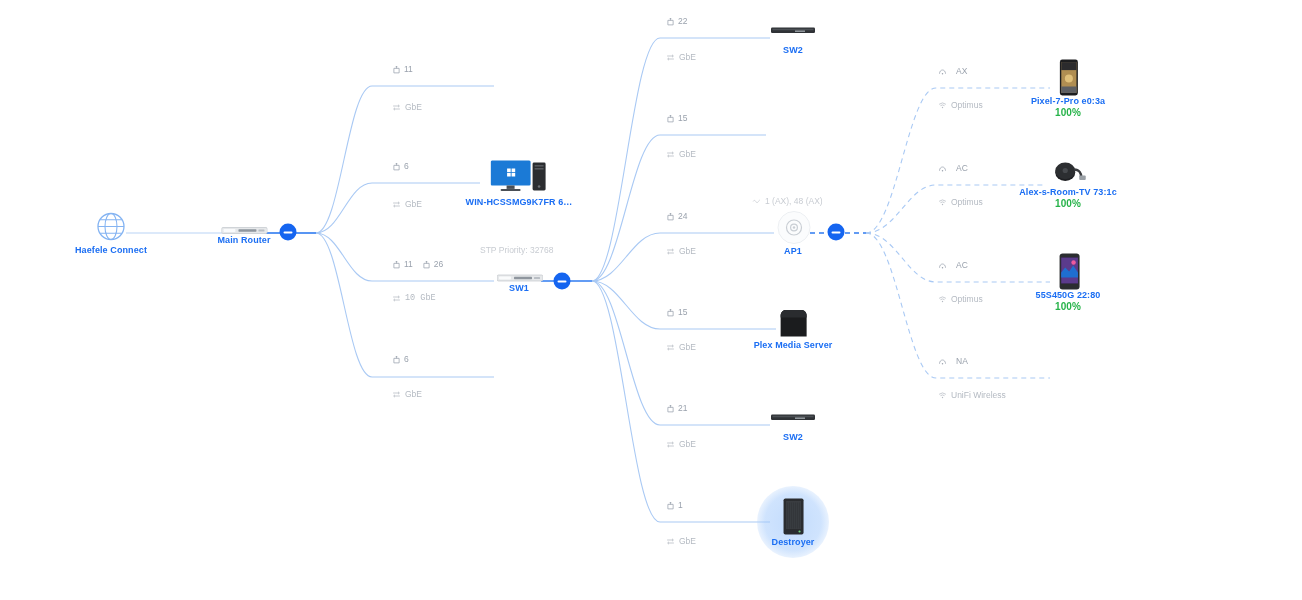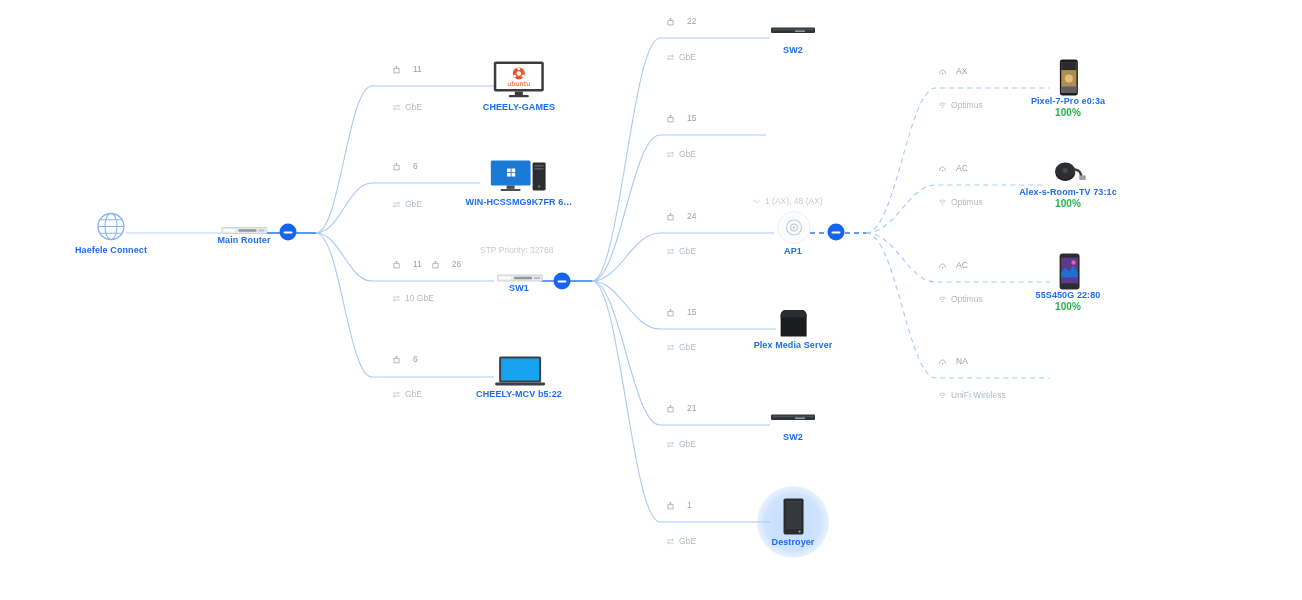--- a/index.html
+++ b/index.html
@@ -38,21 +38,21 @@
   
   .link-badges {
     position: absolute;
     font-size: 8.5px;
     color: #9aa2ad;
     white-space: nowrap;
     display: flex;
     align-items: center;
     gap: 9px;
   }
-  .badge { display: inline-flex; align-items: center; gap: 12px; }
+  .badge { display: inline-flex; align-items: center; gap: 3px; }
   .badge svg { display: block; }
   .link-speed {
     position: absolute;
     font-size: 8.5px;
     color: #b4bac2;
     white-space: nowrap;
     display: flex;
     align-items: center;
     gap: 4px;
   }
@@ -222,21 +222,21 @@
       <span>11</span>
     </span>
     <span class="badge">
       <svg width="9" height="9" viewBox="0 0 12 12">
           <path d="M2.5 4.5h7v6h-7z" fill="none" stroke="#9aa2ad" stroke-width="1"></path>
           <path d="M6 1.5v3M4.6 3l1.4-1.5L7.4 3" fill="none" stroke="#9aa2ad" stroke-width="1"></path>
         </svg>
       <span>26</span>
     </span>
   </div>
-  <div class="link-speed" style="left:392px; top:293px;">
+  <div class="link-speed" style="left:392px; top:293px;font-family:Liberation Mono, monospace;">
     <svg width="9" height="9" viewBox="0 0 12 12">
         <path d="M1.5 4h8M8 2.3 9.8 4 8 5.7M10.5 8h-8M4 6.3 2.2 8 4 9.7" fill="none" stroke="#b4bac2" stroke-width="1"></path>
       </svg>
     <span>10 GbE</span>
   </div>
 
   <div class="link-badges" style="left:392px; top:354px;">
     <span class="badge">
       <svg width="9" height="9" viewBox="0 0 12 12">
           <path d="M2.5 4.5h7v6h-7z" fill="none" stroke="#9aa2ad" stroke-width="1"></path>
@@ -436,37 +436,20 @@
       <svg width="46" height="10" viewBox="0 0 46 10">
         <rect x="0" y="2" width="46" height="6" rx="1.6" fill="#e6e8ea" stroke="#c2c6cb" stroke-width=".7"></rect>
         <rect x="2" y="3.6" width="12" height="2.8" rx=".8" fill="#fafbfc"></rect>
         <rect x="17" y="3.8" width="18" height="2.4" rx=".6" fill="#8f969e"></rect>
         <rect x="37" y="4" width="6" height="2" rx=".5" fill="#b9bec4"></rect>
       </svg>
     </div>
     <div class="node-label" style="margin-top:5px;">Main Router</div>
   </div>
 
-  <div class="node" style="left:519px; top:86px;">
-    <div class="node-icon ico ico-monitor">
-      <svg width="52" height="38" viewBox="0 0 52 38">
-        <rect x="1" y="1" width="50" height="30" rx="2" fill="#3c3c3c"></rect>
-        <rect x="3.5" y="3.5" width="45" height="25" fill="#ffffff"></rect>
-        <circle cx="26" cy="13" r="6" fill="#e95420"></circle>
-        <circle cx="26" cy="13" r="2.3" fill="#ffffff"></circle>
-        <circle cx="26" cy="8.2" r="1.5" fill="#ffffff"></circle>
-        <circle cx="21.8" cy="15.6" r="1.5" fill="#ffffff"></circle>
-        <circle cx="30.2" cy="15.6" r="1.5" fill="#ffffff"></circle>
-        <text x="26" y="25" font-size="6.5" fill="#e95420" text-anchor="middle" font-family="DejaVu Sans, sans-serif">ubuntu</text>
-        <rect x="22" y="31" width="8" height="4" fill="#3c3c3c"></rect>
-        <rect x="16" y="34.5" width="20" height="2.3" rx="1" fill="#3c3c3c"></rect>
-      </svg>
-    </div>
-    <div class="node-label">CHEELY-GAMES</div>
-  </div>
 
   <div class="node" style="left:519px; top:183px;">
     <div class="node-icon ico ico-pc">
       <svg width="56" height="34" viewBox="0 0 56 34">
         <rect x="0" y="1" width="40" height="25" rx="1.5" fill="#1b7ad6"></rect>
         <g fill="#ffffff">
           <rect x="16.5" y="9" width="3.6" height="3.6"></rect>
           <rect x="21" y="9" width="3.6" height="3.6"></rect>
           <rect x="16.5" y="13.4" width="3.6" height="3.6"></rect>
           <rect x="21" y="13.4" width="3.6" height="3.6"></rect>
@@ -487,30 +470,20 @@
       <svg width="46" height="10" viewBox="0 0 46 10">
         <rect x="0" y="2" width="46" height="6" rx="1.6" fill="#e6e8ea" stroke="#c2c6cb" stroke-width=".7"></rect>
         <rect x="2" y="3.6" width="12" height="2.8" rx=".8" fill="#fafbfc"></rect>
         <rect x="17" y="3.8" width="18" height="2.4" rx=".6" fill="#8f969e"></rect>
         <rect x="37" y="4" width="6" height="2" rx=".5" fill="#b9bec4"></rect>
       </svg>
     </div>
     <div class="node-label" style="margin-top:5px;">SW1</div>
   </div>
 
-  <div class="node" style="left:519px; top:377px;">
-    <div class="node-icon ico ico-laptop">
-      <svg width="50" height="32" viewBox="0 0 50 32">
-        <rect x="4" y="1" width="42" height="26" rx="1.6" fill="#3c4045"></rect>
-        <rect x="6" y="3" width="38" height="22" fill="#17a3f0"></rect>
-        <rect x="0" y="27" width="50" height="3" rx="1.4" fill="#3c4045"></rect>
-      </svg>
-    </div>
-    <div class="node-label">CHEELY-MCV b5:22</div>
-  </div>
 
   <div class="node" style="left:793px; top:38px;">
     <div class="node-icon ico ico-switch">
       <svg width="44" height="10" viewBox="0 0 44 10">
         <rect x="0" y="2" width="44" height="5.6" rx="1.3" fill="#2f3236"></rect>
         <rect x="1.5" y="3.2" width="41" height="1.6" fill="#4b4f54"></rect>
         <rect x="24" y="5" width="10" height="1.4" fill="#9aa0a6"></rect>
       </svg>
     </div>
     <div class="node-label" style="margin-top:14px;">SW2</div>

